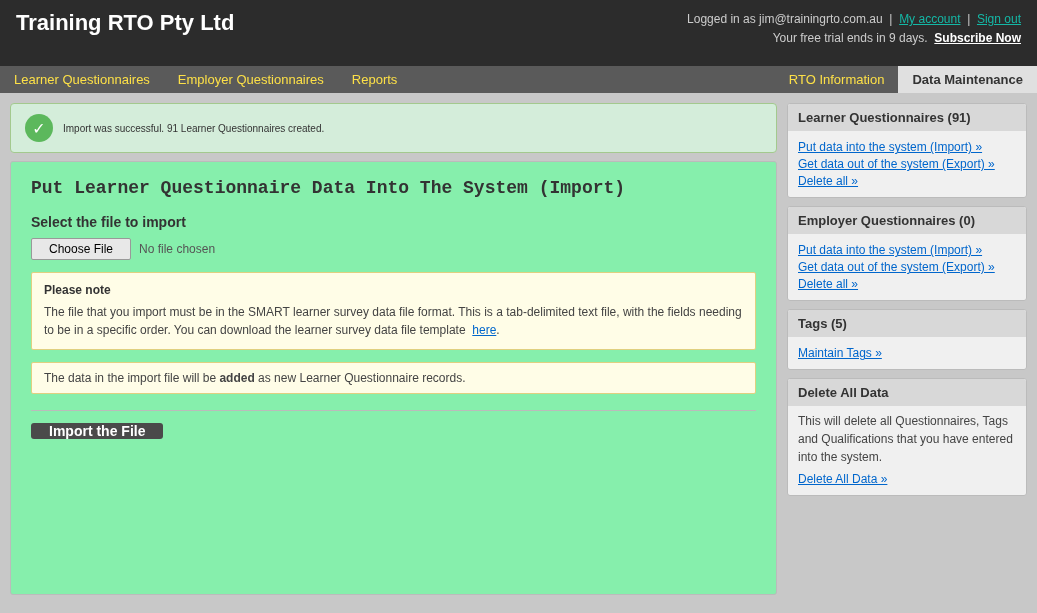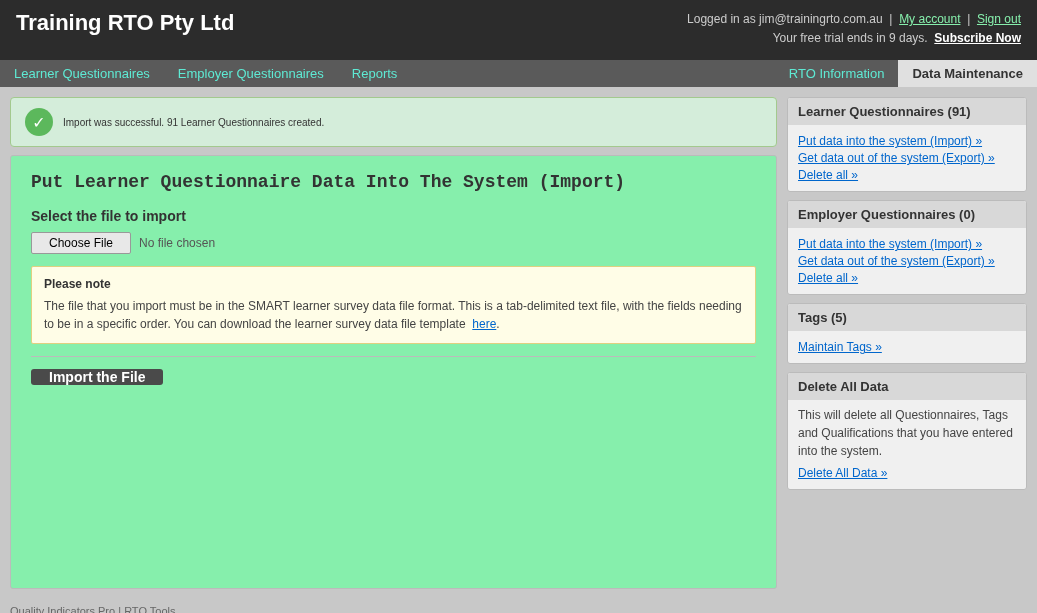--- a/index.html
+++ b/index.html
@@ -1,37 +1,37 @@
 <!DOCTYPE html>
 <html><head>
   <meta charset="utf-8">
   <style>
     * { box-sizing: border-box; margin: 0; padding: 0; }
     body { font-family: Arial, sans-serif; font-size: 13px; background: #c0c0c0; color: #333; }
 
     #header {
       background: #2c2c2c;
-      padding: 10px 16px 12px 16px;
+      padding: 10px 16px 18px 16px;
       display: flex;
       justify-content: space-between;
       align-items: flex-start;
     }
     #app-title {
       color: #fff;
       font-size: 22px;
       font-weight: bold;
     }
     #header-right {
       text-align: right;
       color: #ccc;
       font-size: 12px;
       line-height: 1.6;
     }
     #header-right a {
-      color: #86efac;
+      color: #14b8a6;
       text-decoration: underline;
       cursor: pointer;
     }
     #header-right .subscribe {
       color: #fff;
       font-weight: bold;
       text-decoration: underline;
       cursor: pointer;
     }
 
@@ -43,21 +43,21 @@
       padding: 0;
     }
     #nav-left {
       display: flex;
     }
     #nav-right {
       display: flex;
     }
     .nav-tab {
       padding: 6px 14px;
-      color: #5eead4;
+      color: #fde047;
       font-size: 13px;
       cursor: pointer;
       border: none;
       background: transparent;
       display: flex;
       align-items: center;
     }
     .nav-tab.active {
       background: #e0e0e0;
       color: #333;
@@ -297,20 +297,23 @@
       
       <div id="please-note-box">
         <div id="please-note-title">Please note</div>
         <div id="please-note-body">
           <span>The file that you import must be in the SMART learner survey data file format. This is a tab-delimited text file, with the fields needing to be in a specific order. You can download the learner survey data file template</span>
           &nbsp;<a>here</a>.
         </div>
       </div>
 
       
+      <div id="added-note-box">
+        <span>The data in the import file will be </span><strong>added</strong><span> as new Learner Questionnaire records.</span>
+      </div>
 
       
       <hr style="border:none; border-top:1px solid #bbb; margin-bottom:12px;">
 
       
       <button id="import-btn">Import the File</button>
     </div>
 
     <div id="footer-text">Quality Indicators Pro | RTO Tools</div>
   </div>

